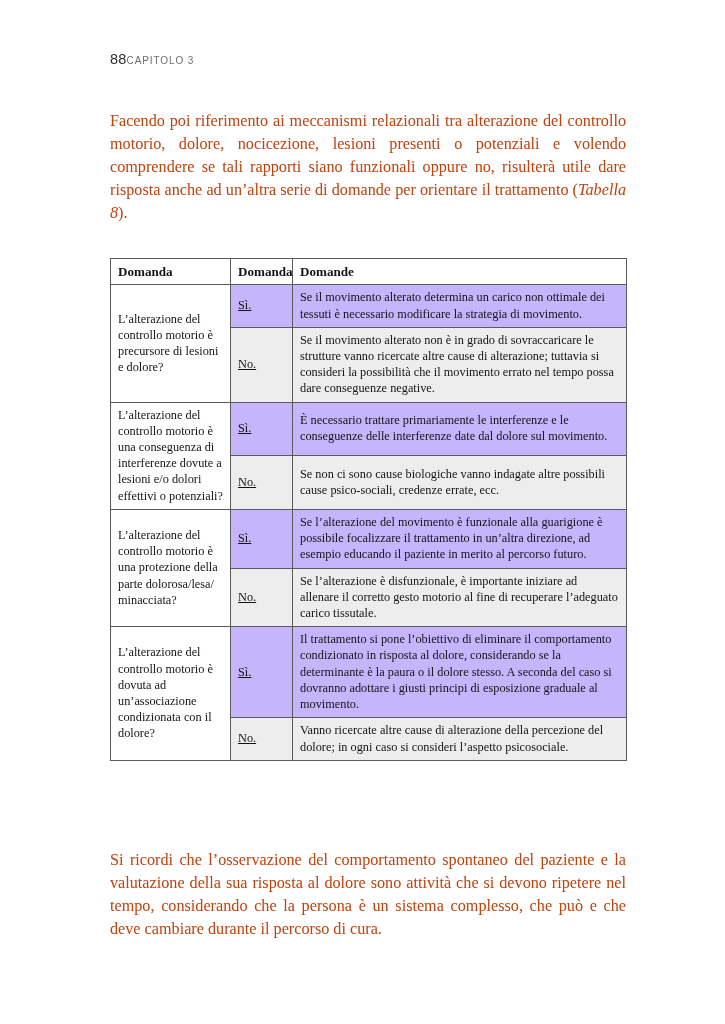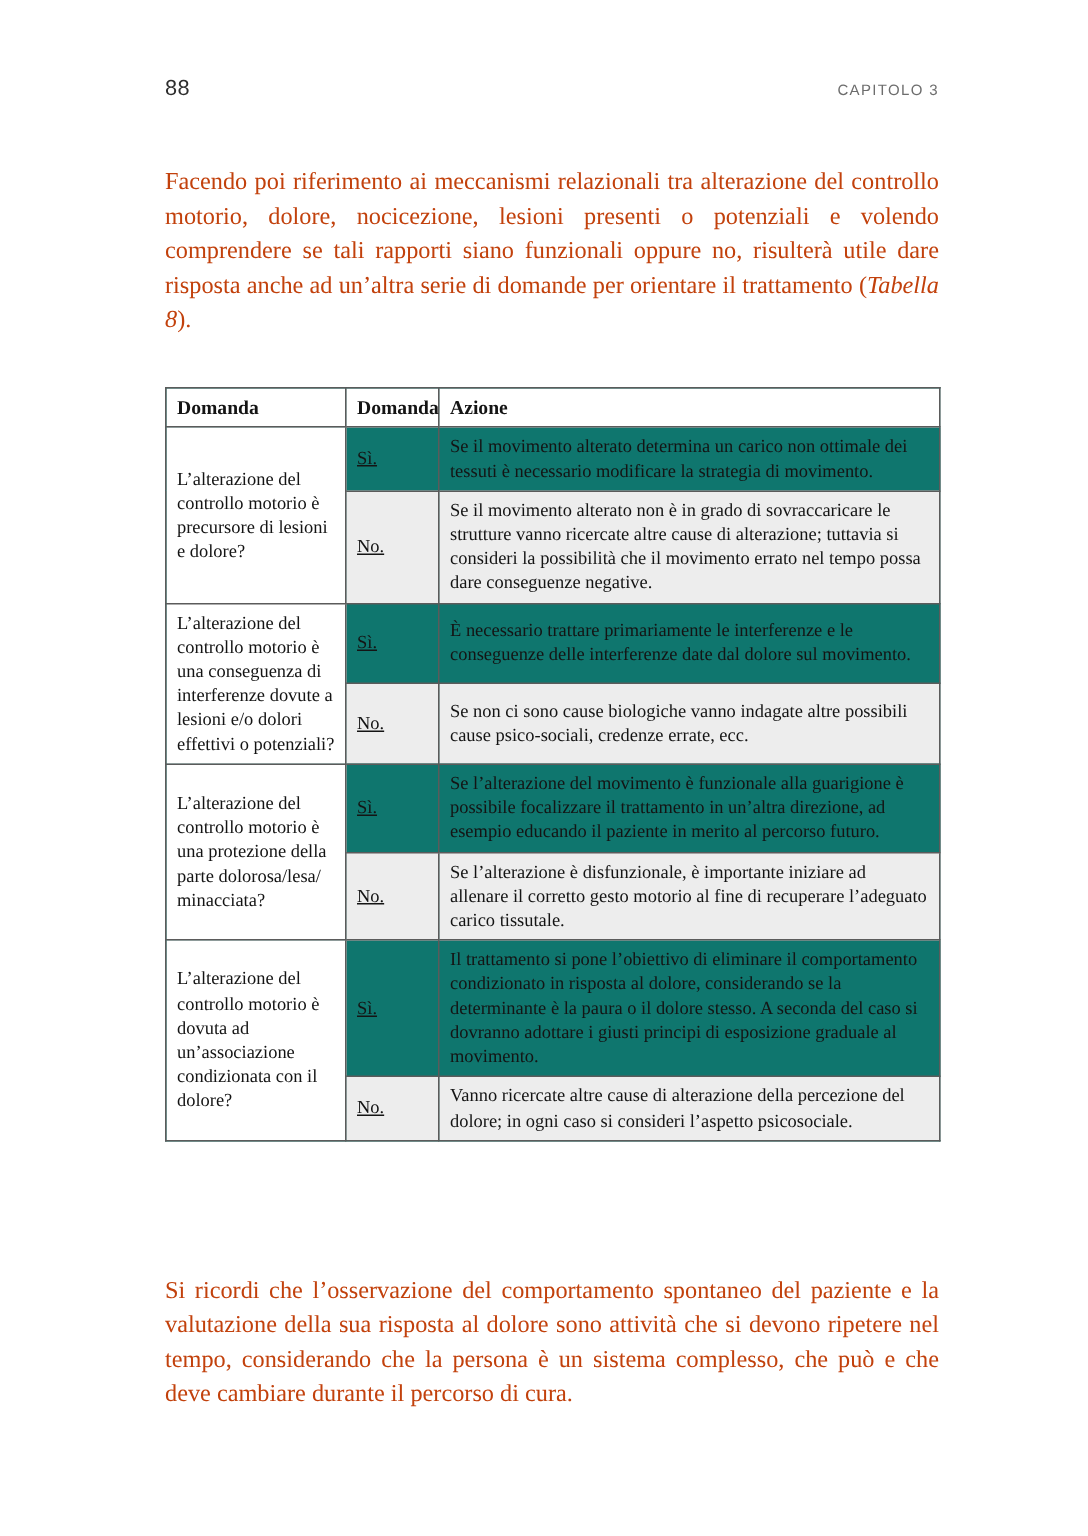--- a/index.html
+++ b/index.html
@@ -23,21 +23,20 @@
     background: #fff;
   }
 
   
   .runhead {
     position: absolute;
     left: 110px;
     top: 51px;
     width: 516px;
     display: flex;
-    justify-content: space-between;
     align-items: baseline;
     font-family: "Liberation Sans", "DejaVu Sans", sans-serif;
   }
   .folio {
     font-size: 14.5px;
     color: #2e2e2e;
     letter-spacing: 0.2px;
   }
   .chaptag {
     font-size: 10px;
@@ -82,21 +81,21 @@
   .tablewrap {
     position: absolute;
     left: 110px;
     top: 258px;
     width: 516px;
   }
   table.qtable {
     border-collapse: collapse;
     width: 516px;
     table-layout: fixed;
-    background: #0f766e;
+    background: #c4b5fd;
   }
   table.qtable td, table.qtable th {
     border: 1px solid #5b5b5b;
     vertical-align: middle;
     padding: 4px 7px 5px 7px;
     font-size: 12.3px;
     line-height: 1.32;
     color: #141414;
     text-align: left;
   }
@@ -157,21 +156,21 @@
     <table class="qtable">
       <colgroup>
         <col class="c-domanda">
         <col class="c-risposta">
         <col class="c-azione">
       </colgroup>
       <thead>
         <tr>
           <th>Domanda</th>
           <th>Domanda</th>
-          <th>Azione</th>
+          <th>Domande</th>
         </tr>
       </thead>
       <tbody id="table-body">
           <tr>
             <td class="domanda" rowspan="2">L’alterazione del controllo motorio è precursore di lesioni e dolore?</td>
             <td class="risposta">Sì.</td>
             <td class="azione">Se il movimento alterato determina un carico non ottimale dei tessuti è necessario modificare la strategia di movimento.</td>
           </tr>
           <tr class="shaded">
             <td class="risposta">No.</td>

